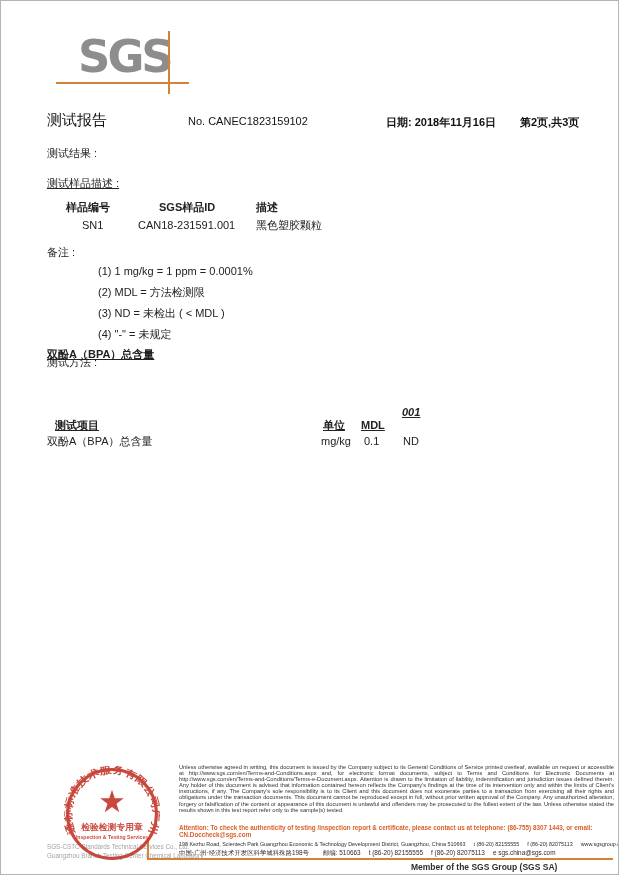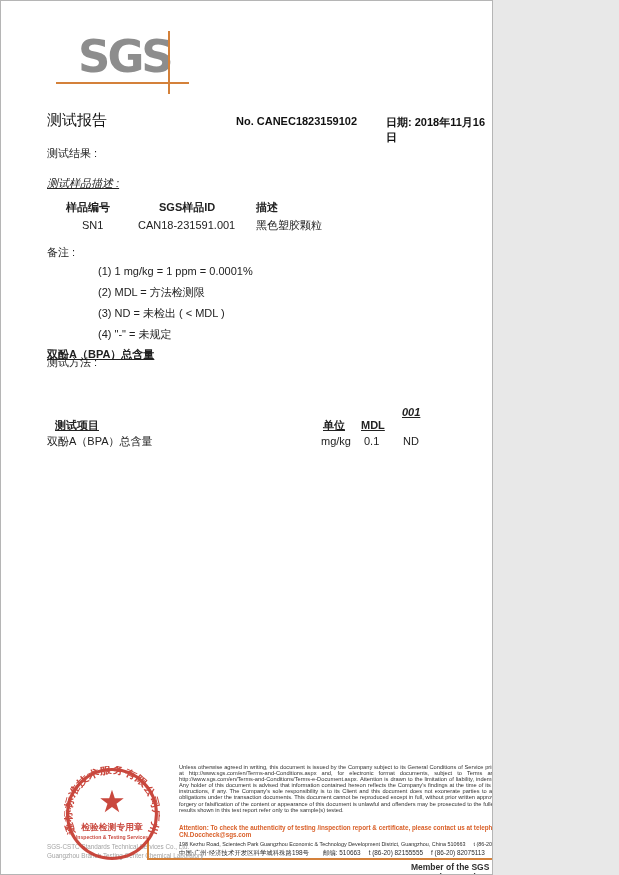--- a/index.html
+++ b/index.html
@@ -1,34 +1,34 @@
 <!DOCTYPE html>
 <html><head>
 <meta charset="utf-8">
 <style>
   html,body{margin:0;padding:0;background:#e8e8e8;}
   .page{
-    position:relative;width:493px;height:875px;background:#ffffff;
+    position:relative;width:619px;height:875px;background:#ffffff;
     border:1px solid #b5b5b5;box-sizing:border-box;overflow:hidden;
     font-family:"Liberation Sans","DejaVu Sans",sans-serif;color:#222;
   }
   .abs{position:absolute;}
   
   .sgs-text{left:77px;top:33px;font-size:45px;line-height:1;font-weight:800;
     letter-spacing:-3px;color:#8d8d8d;font-family:"DejaVu Sans","Liberation Sans",sans-serif;}
   .logo-hline{left:55px;top:81px;width:133px;height:2px;background:#d4813a;}
   .logo-vline{left:167px;top:30px;width:2px;height:63px;background:#d4813a;}
   
   .doc-title{left:46px;top:110px;font-size:15px;font-weight:normal;color:#111;}
-  .report-no{left:187px;top:114px;font-size:11px;font-weight:bold;color:#111;margin-left:48px;}
+  .report-no{left:187px;top:114px;font-size:11px;font-weight:normal;color:#111;}
   .hdr-date{left:385px;top:114px;font-size:11px;font-weight:bold;color:#111;}
   .hdr-page{left:519px;top:114px;font-size:11px;font-weight:bold;color:#111;}
   
   .t11{font-size:11px;line-height:13px;color:#222;}
-  .ul{text-decoration:underline;font-style:italic;}
+  .ul{text-decoration:underline;}
   .results-label{left:46px;top:146px;}
   .sample-heading{left:46px;top:176px;}
   .s-h1{left:65px;top:200px;font-weight:bold;}
   .s-h2{left:158px;top:200px;font-weight:bold;}
   .s-h3{left:255px;top:200px;font-weight:bold;}
   .s-d1{left:81px;top:218px;}
   .s-d2{left:137px;top:218px;}
   .s-d3{left:255px;top:218px;}
   .remarks-label{left:46px;top:245px;}
   .rm0{left:97px;top:264px;}

